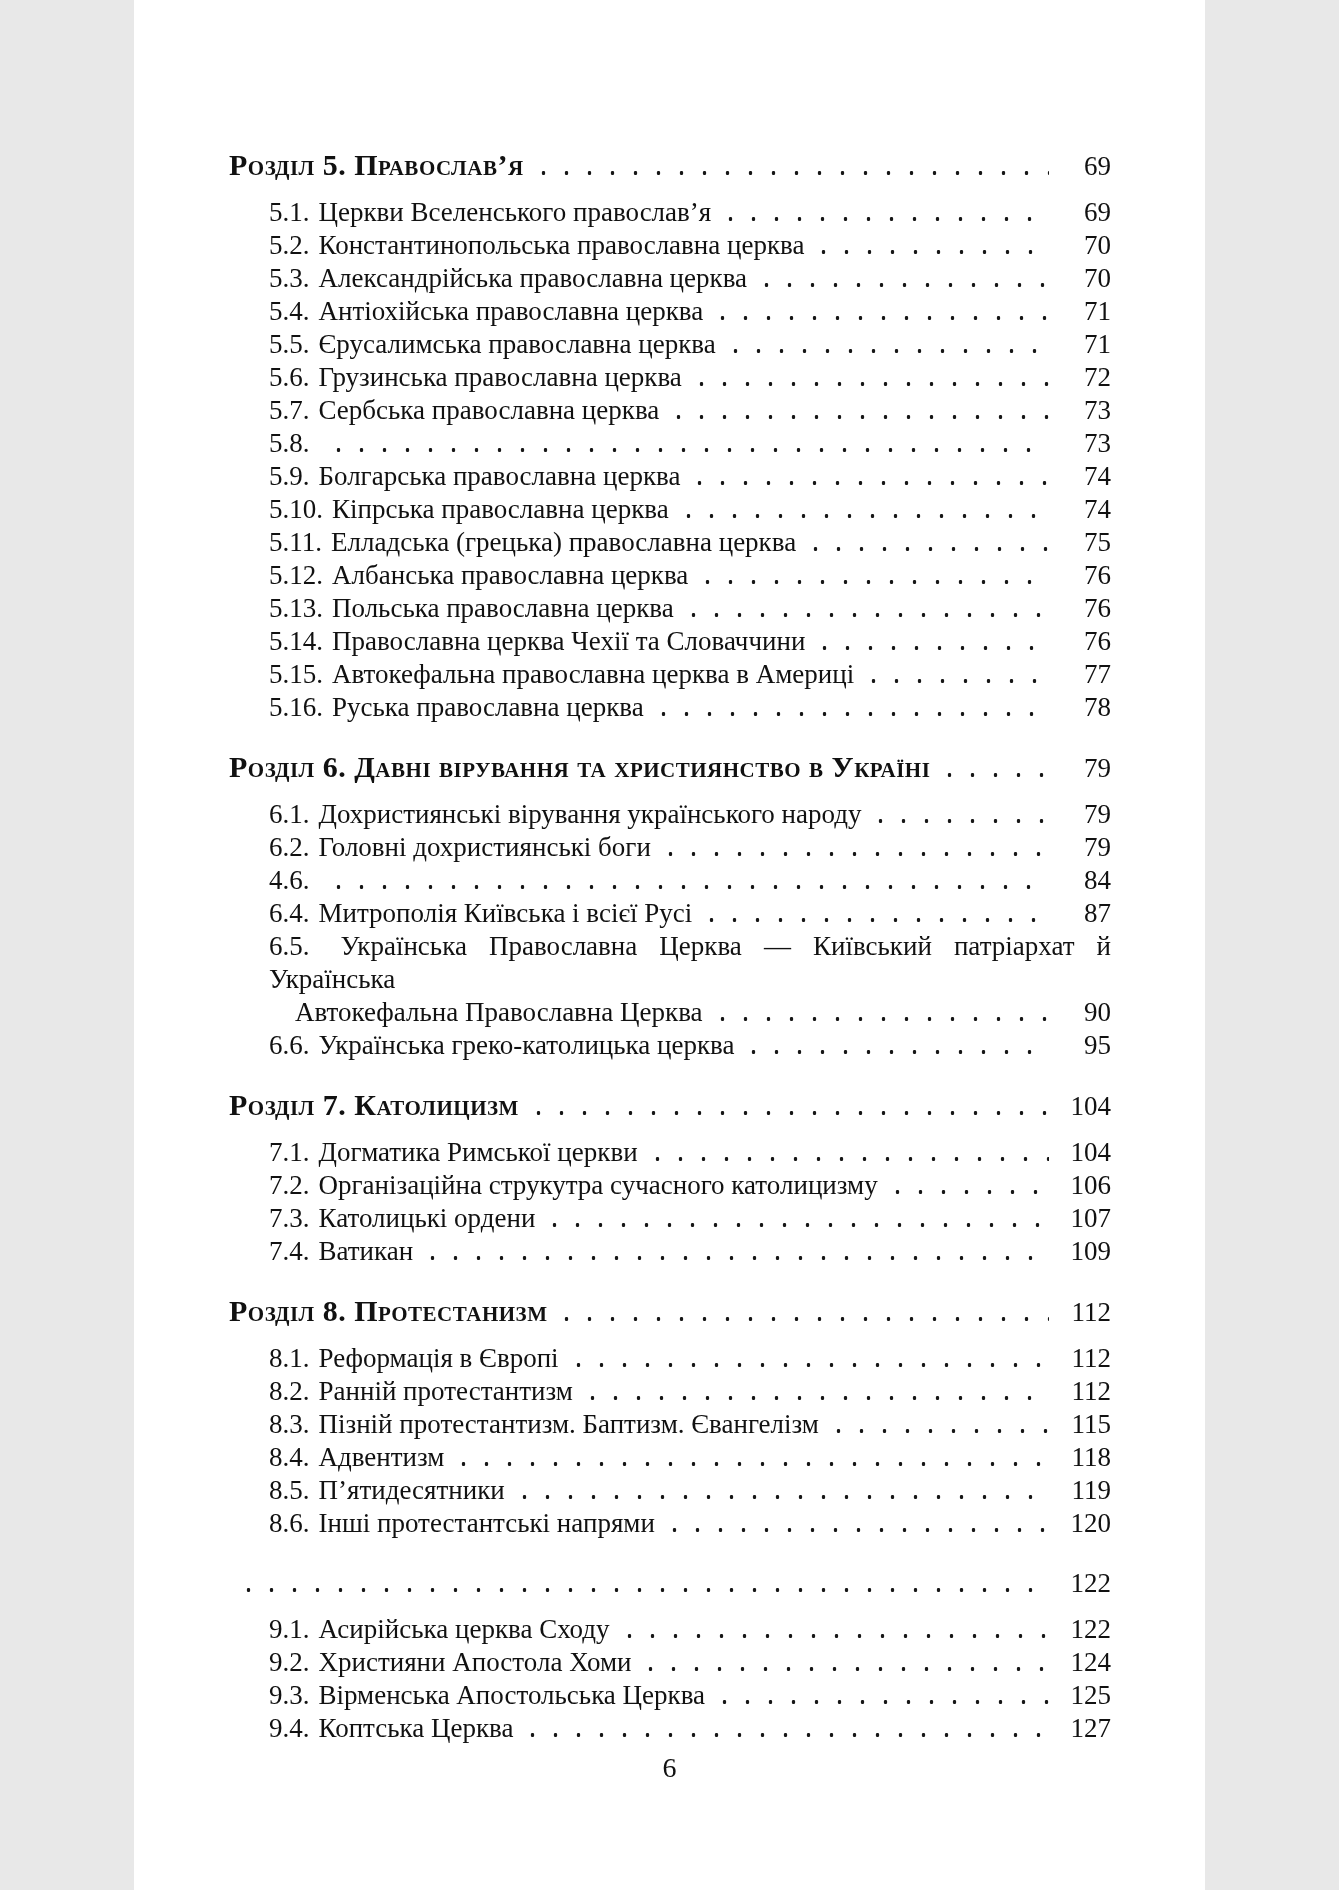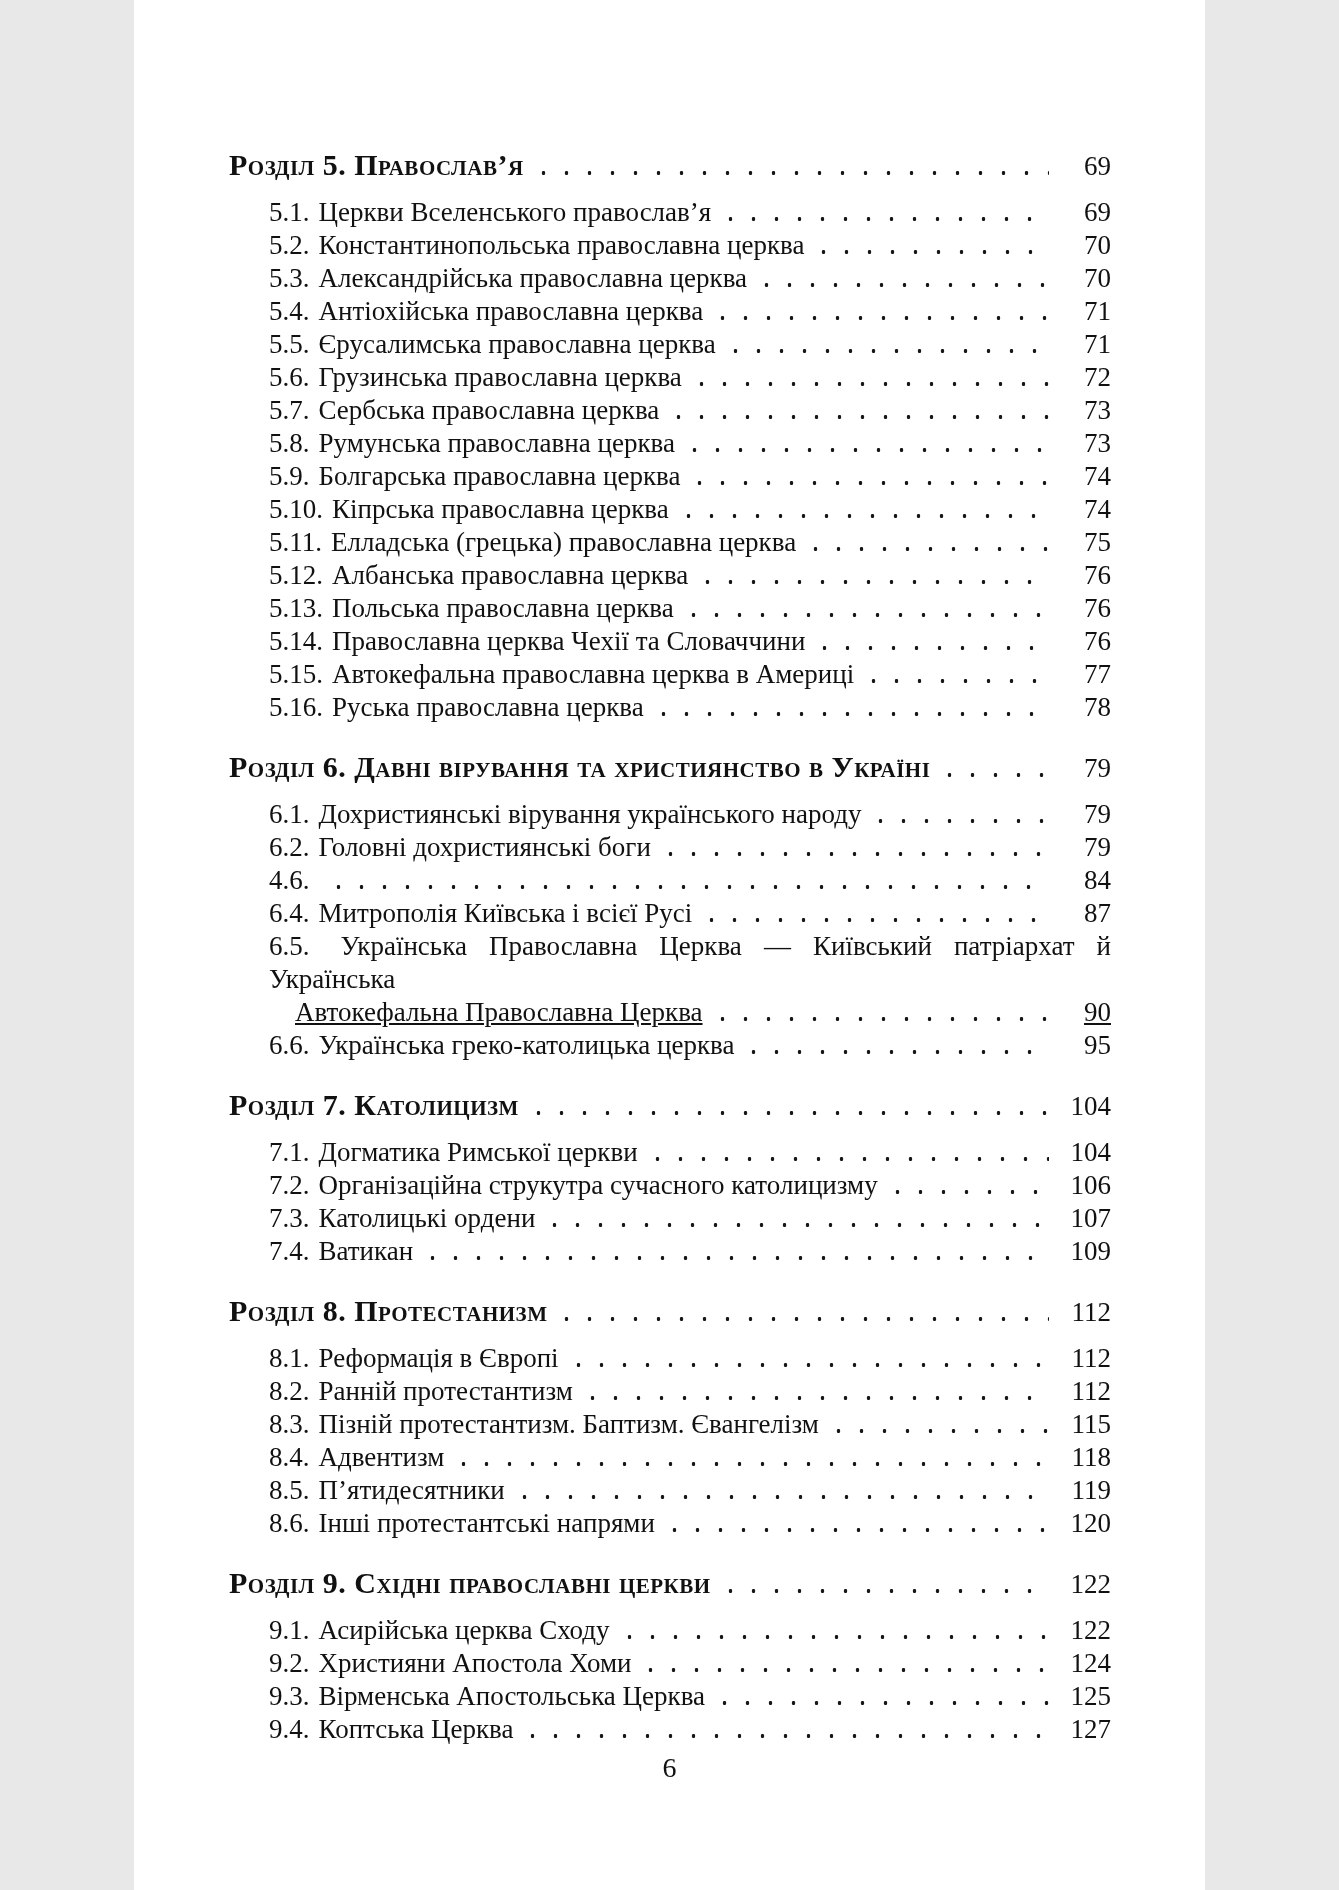--- a/index.html
+++ b/index.html
@@ -25,21 +25,21 @@
   .num { margin-right:9px; white-space:nowrap; }
   .title { white-space:nowrap; }
   .leader {
     flex:1 1 auto; min-width:18px; margin:0 10px 0 8px; align-self:stretch;
     background-image:radial-gradient(circle, #161616 1.7px, transparent 2.1px);
     background-size:23px 6px; background-repeat:repeat-x;
     background-position:left bottom 7px;
   }
   .pagenum { white-space:nowrap; min-width:52px; text-align:right; }
   .wrap-line1 { text-align:justify; text-align-last:justify; }
-  .wrap-line2 { padding-left:26px;text-decoration:underline; }
+  .wrap-line2 { padding-left:26px; }
   .footer {
     position:absolute; top:1752px; left:0; width:100%;
     text-align:center; font-size:28px;
   }
 </style>
 </head>
 <body>
 
 <div class="page">
   <div class="toc">
@@ -88,21 +88,20 @@
           <span class="pagenum">72</span>
         </div>
         <div class="row">
           <span class="num">5.7.</span>
           <span class="title">Сербська православна церква</span>
           <span class="leader"></span>
           <span class="pagenum">73</span>
         </div>
         <div class="row">
           <span class="num">5.8.</span>
-          <span class="title">Румунська православна церква</span>
           <span class="leader"></span>
           <span class="pagenum">73</span>
         </div>
         <div class="row">
           <span class="num">5.9.</span>
           <span class="title">Болгарська православна церква</span>
           <span class="leader"></span>
           <span class="pagenum">74</span>
         </div>
         <div class="row">
@@ -275,21 +274,20 @@
           <span class="num">8.6.</span>
           <span class="title">Інші протестантські напрями</span>
           <span class="leader"></span>
           <span class="pagenum">120</span>
         </div>
       </div>
     </div>
 
     <div class="section">
       <div class="row heading-row">
-        <span class="title">Розділ 9. Східні православні церкви</span>
         <span class="leader"></span>
         <span class="pagenum">122</span>
       </div>
       <div class="entries">
         <div class="row">
           <span class="num">9.1.</span>
           <span class="title">Асирійська церква Сходу</span>
           <span class="leader"></span>
           <span class="pagenum">122</span>
         </div>

